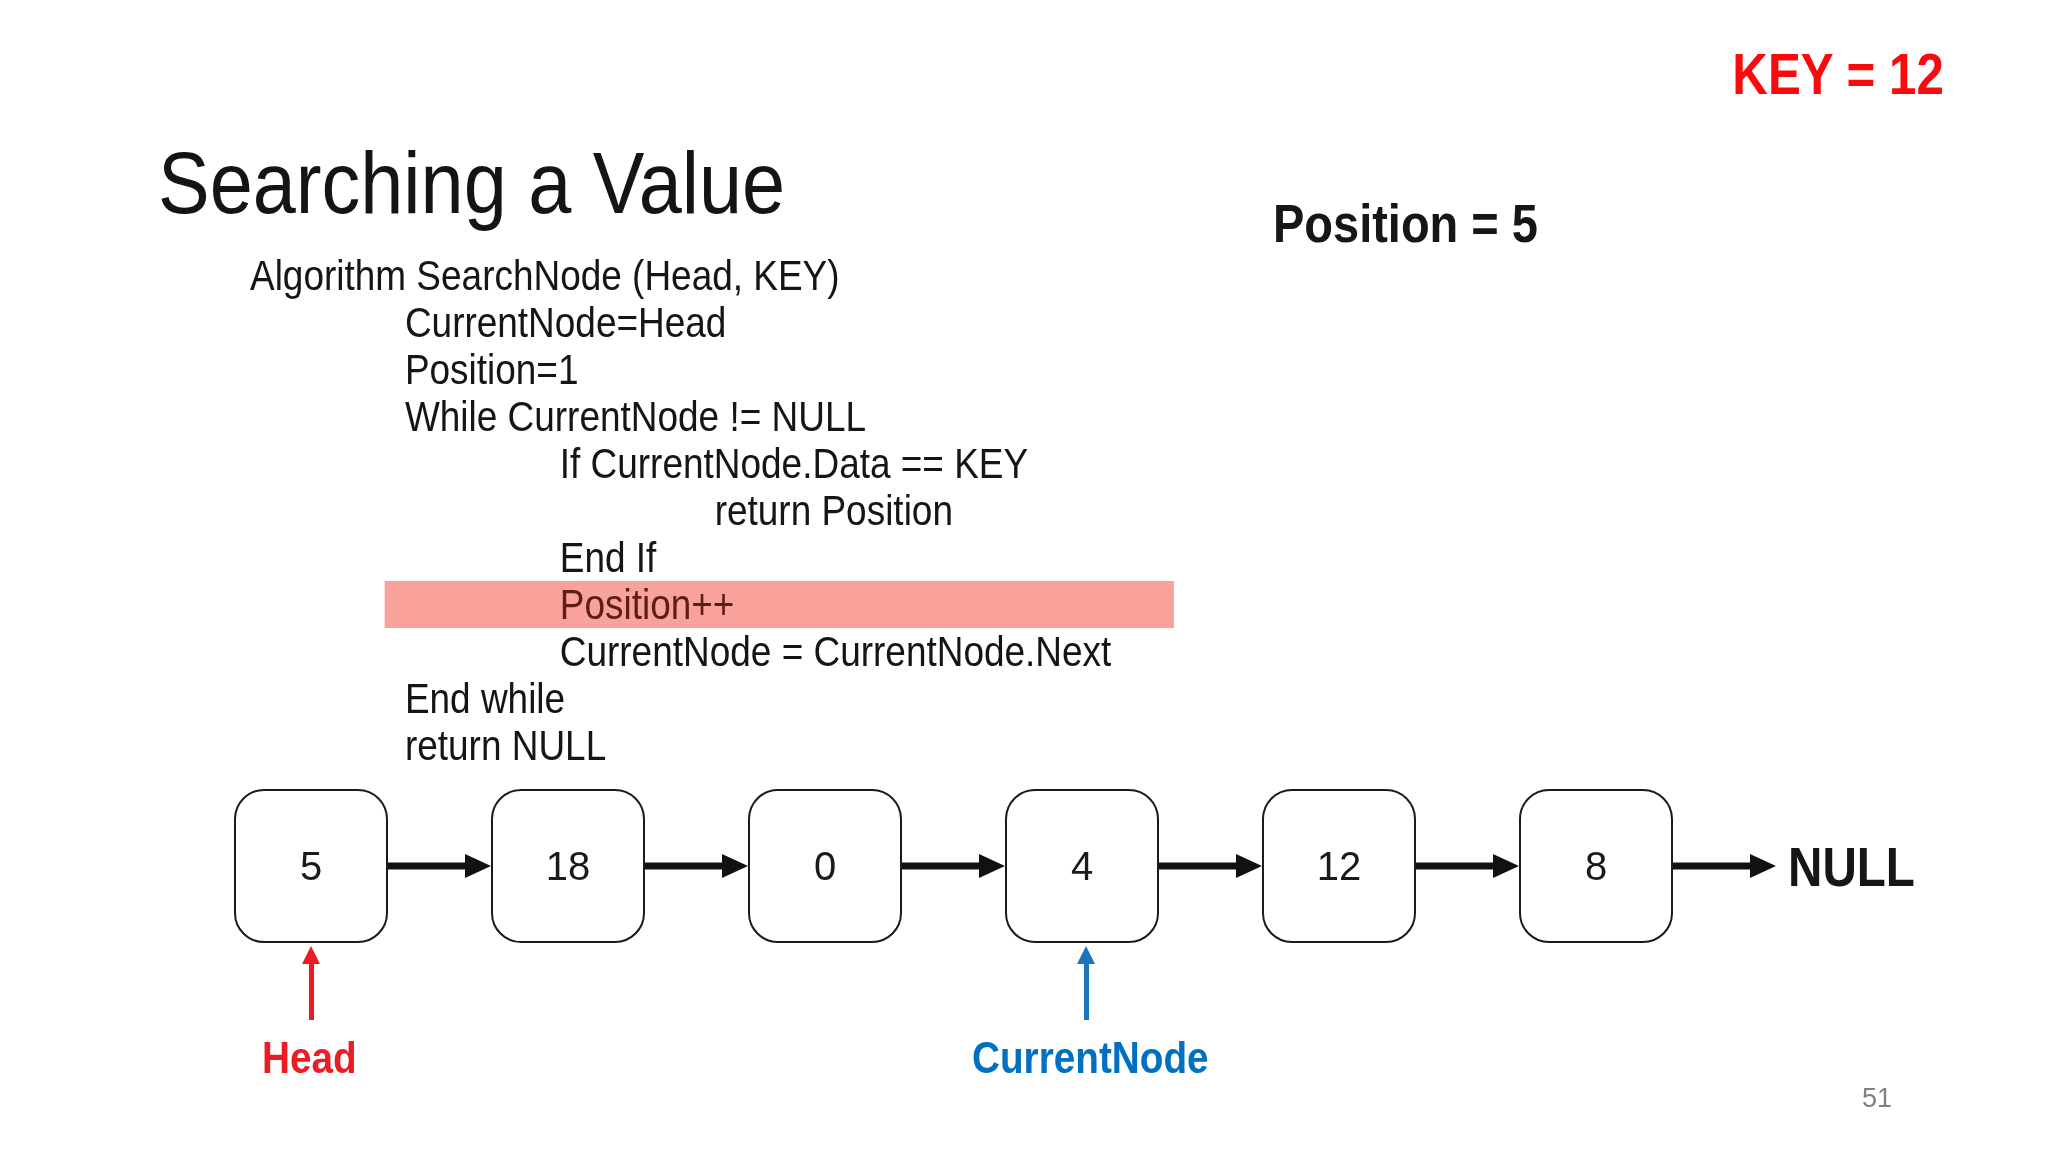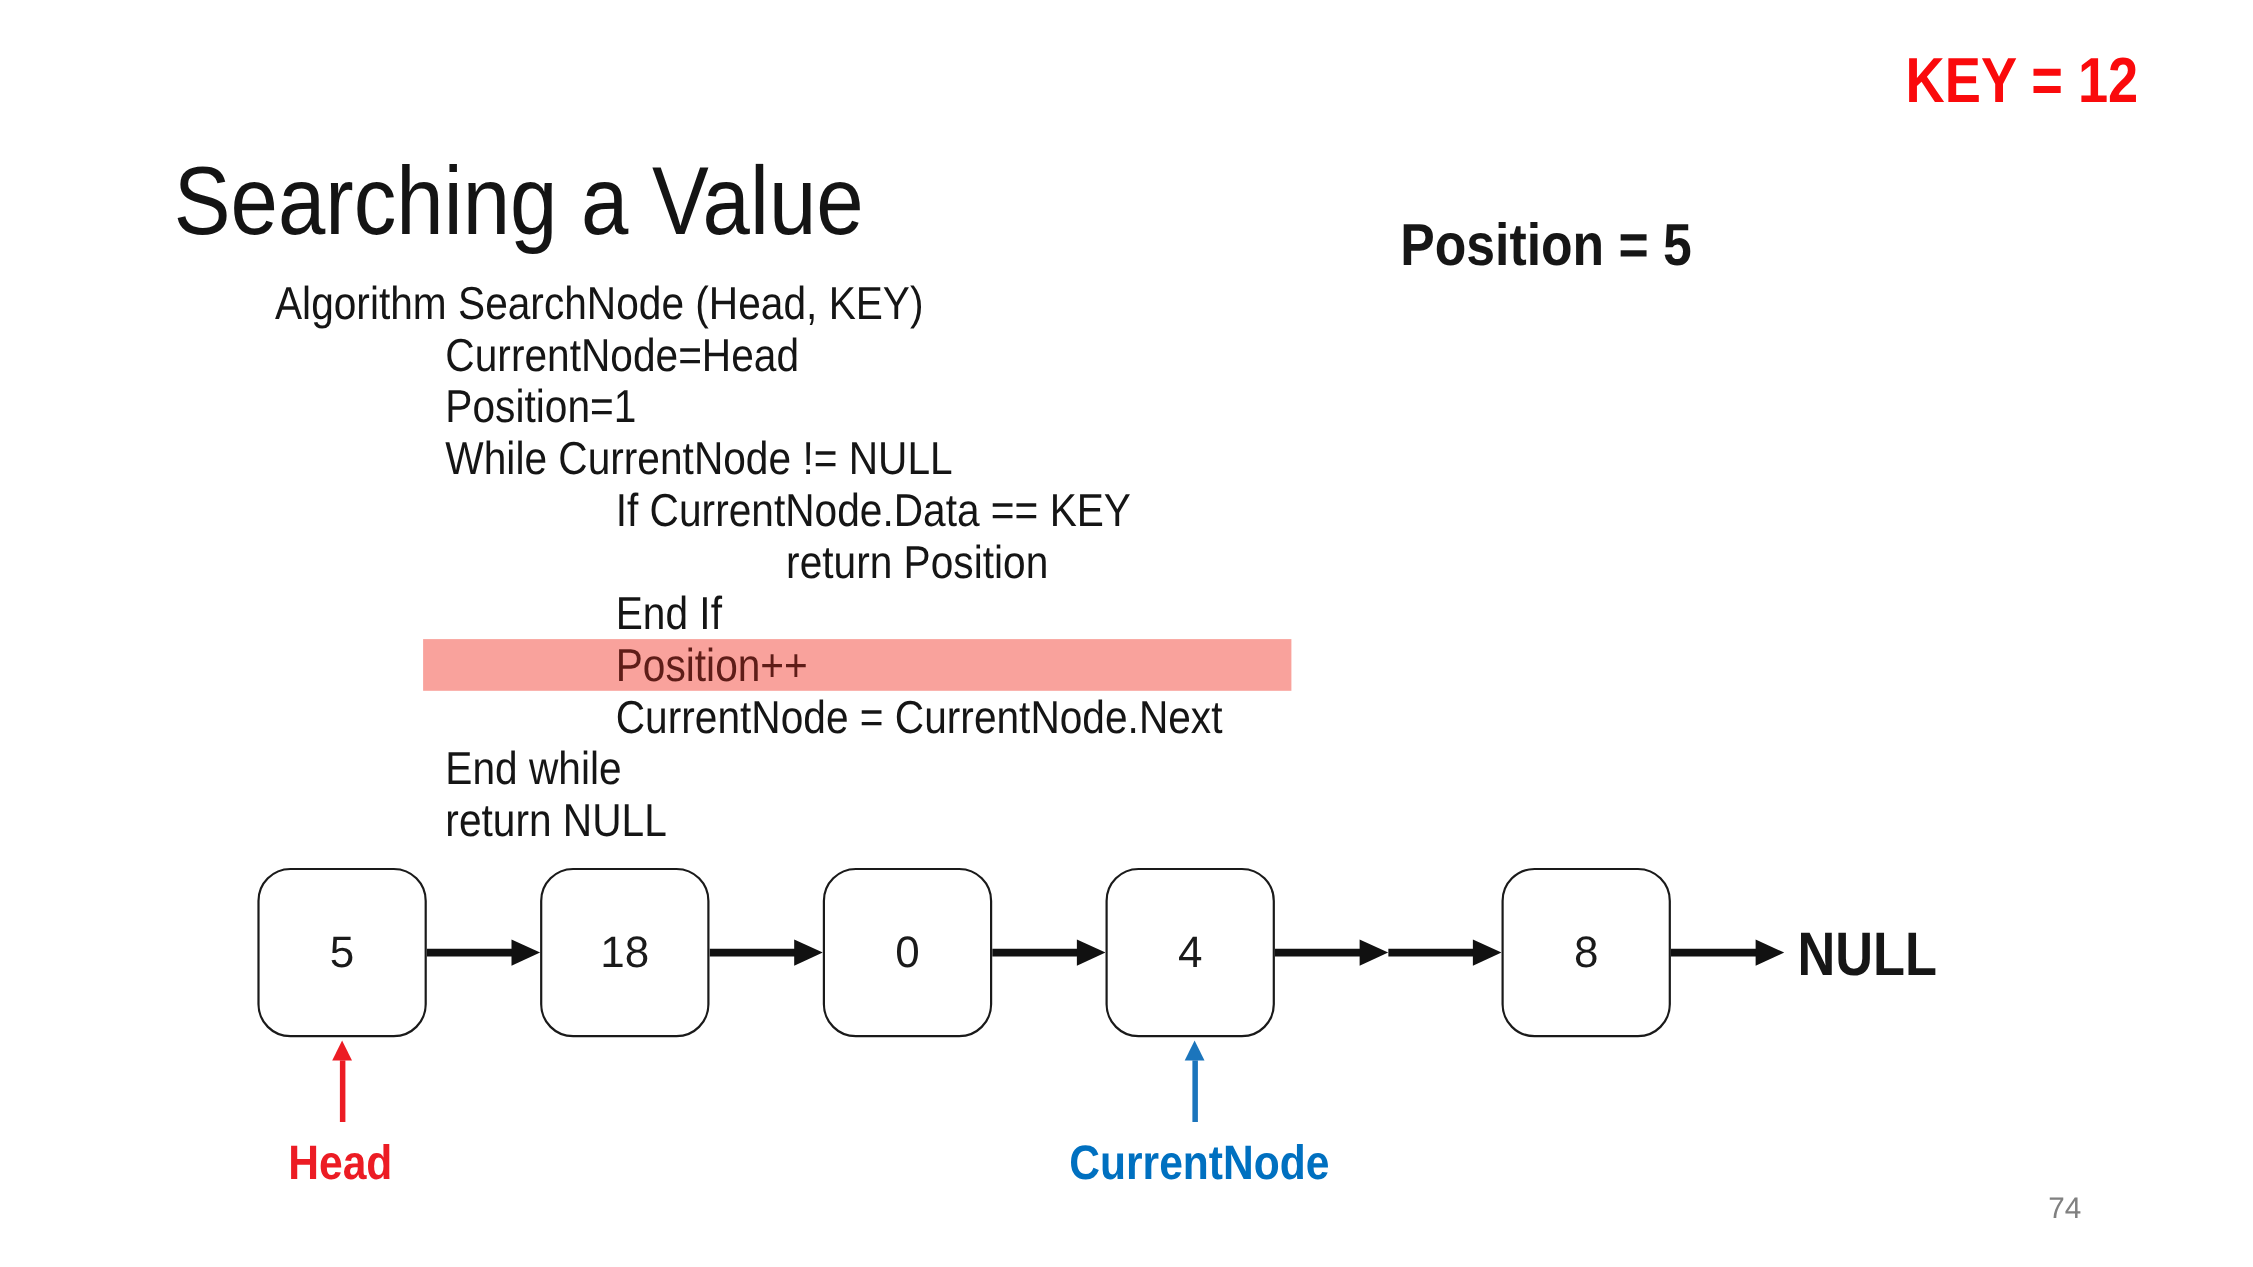--- a/index.html
+++ b/index.html
@@ -92,20 +92,21 @@
   <div class="node">0</div>
   <svg class="next-arrow" width="103" height="28" viewBox="0 0 103 28">
       <line x1="0" y1="14" x2="80" y2="14" stroke="#111" stroke-width="7"></line>
       <polygon points="77,2 103,14 77,26" fill="#111"></polygon>
     </svg>
   <div class="node">4</div>
   <svg class="next-arrow" width="103" height="28" viewBox="0 0 103 28">
       <line x1="0" y1="14" x2="80" y2="14" stroke="#111" stroke-width="7"></line>
       <polygon points="77,2 103,14 77,26" fill="#111"></polygon>
     </svg>
+  <div class="node">12</div>
   <svg class="next-arrow" width="103" height="28" viewBox="0 0 103 28">
       <line x1="0" y1="14" x2="80" y2="14" stroke="#111" stroke-width="7"></line>
       <polygon points="77,2 103,14 77,26" fill="#111"></polygon>
     </svg>
   <div class="node">8</div>
   <svg class="next-arrow" width="103" height="28" viewBox="0 0 103 28">
       <line x1="0" y1="14" x2="80" y2="14" stroke="#111" stroke-width="7"></line>
       <polygon points="77,2 103,14 77,26" fill="#111"></polygon>
     </svg>
   <div class="null-label">NULL</div>
@@ -116,13 +117,13 @@
   <div class="shaft"></div>
 </div>
 <div class="pointer-label head-label">Head</div>
 
 <div class="up-arrow blue">
   <div class="tip"></div>
   <div class="shaft"></div>
 </div>
 <div class="pointer-label current-label">CurrentNode</div>
 
-<div class="page-number">74</div>
+<div class="page-number">51</div>
 
 </body></html>

